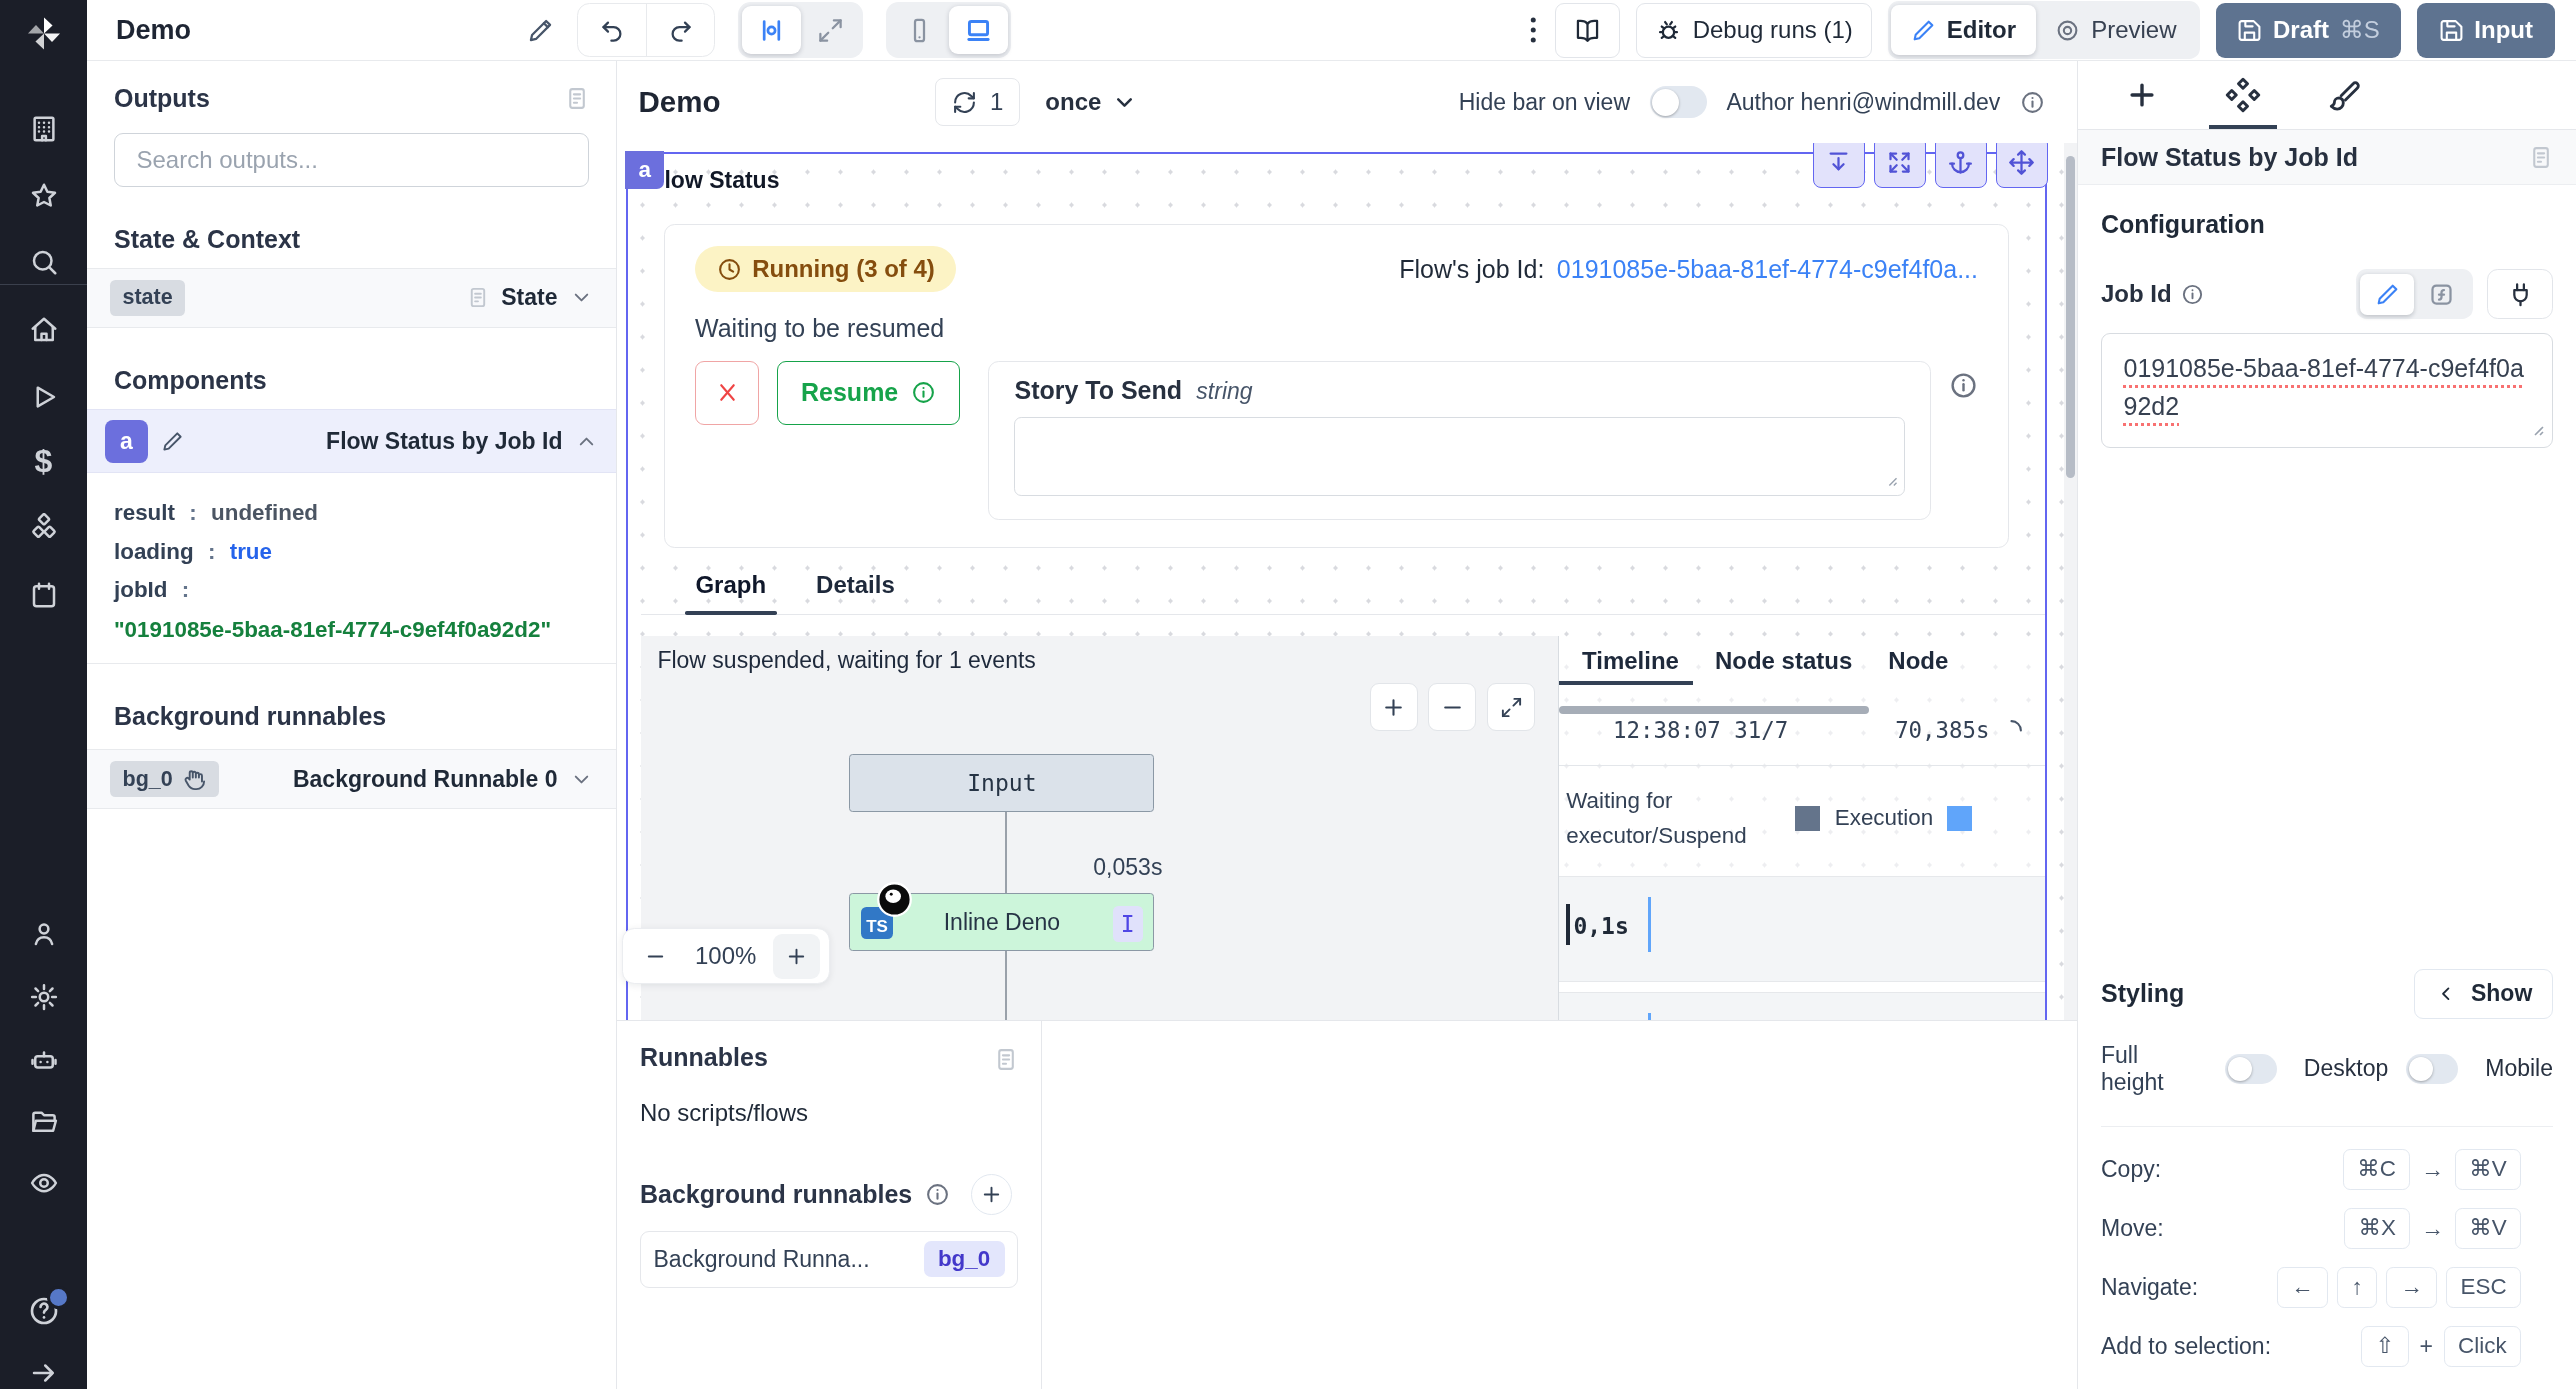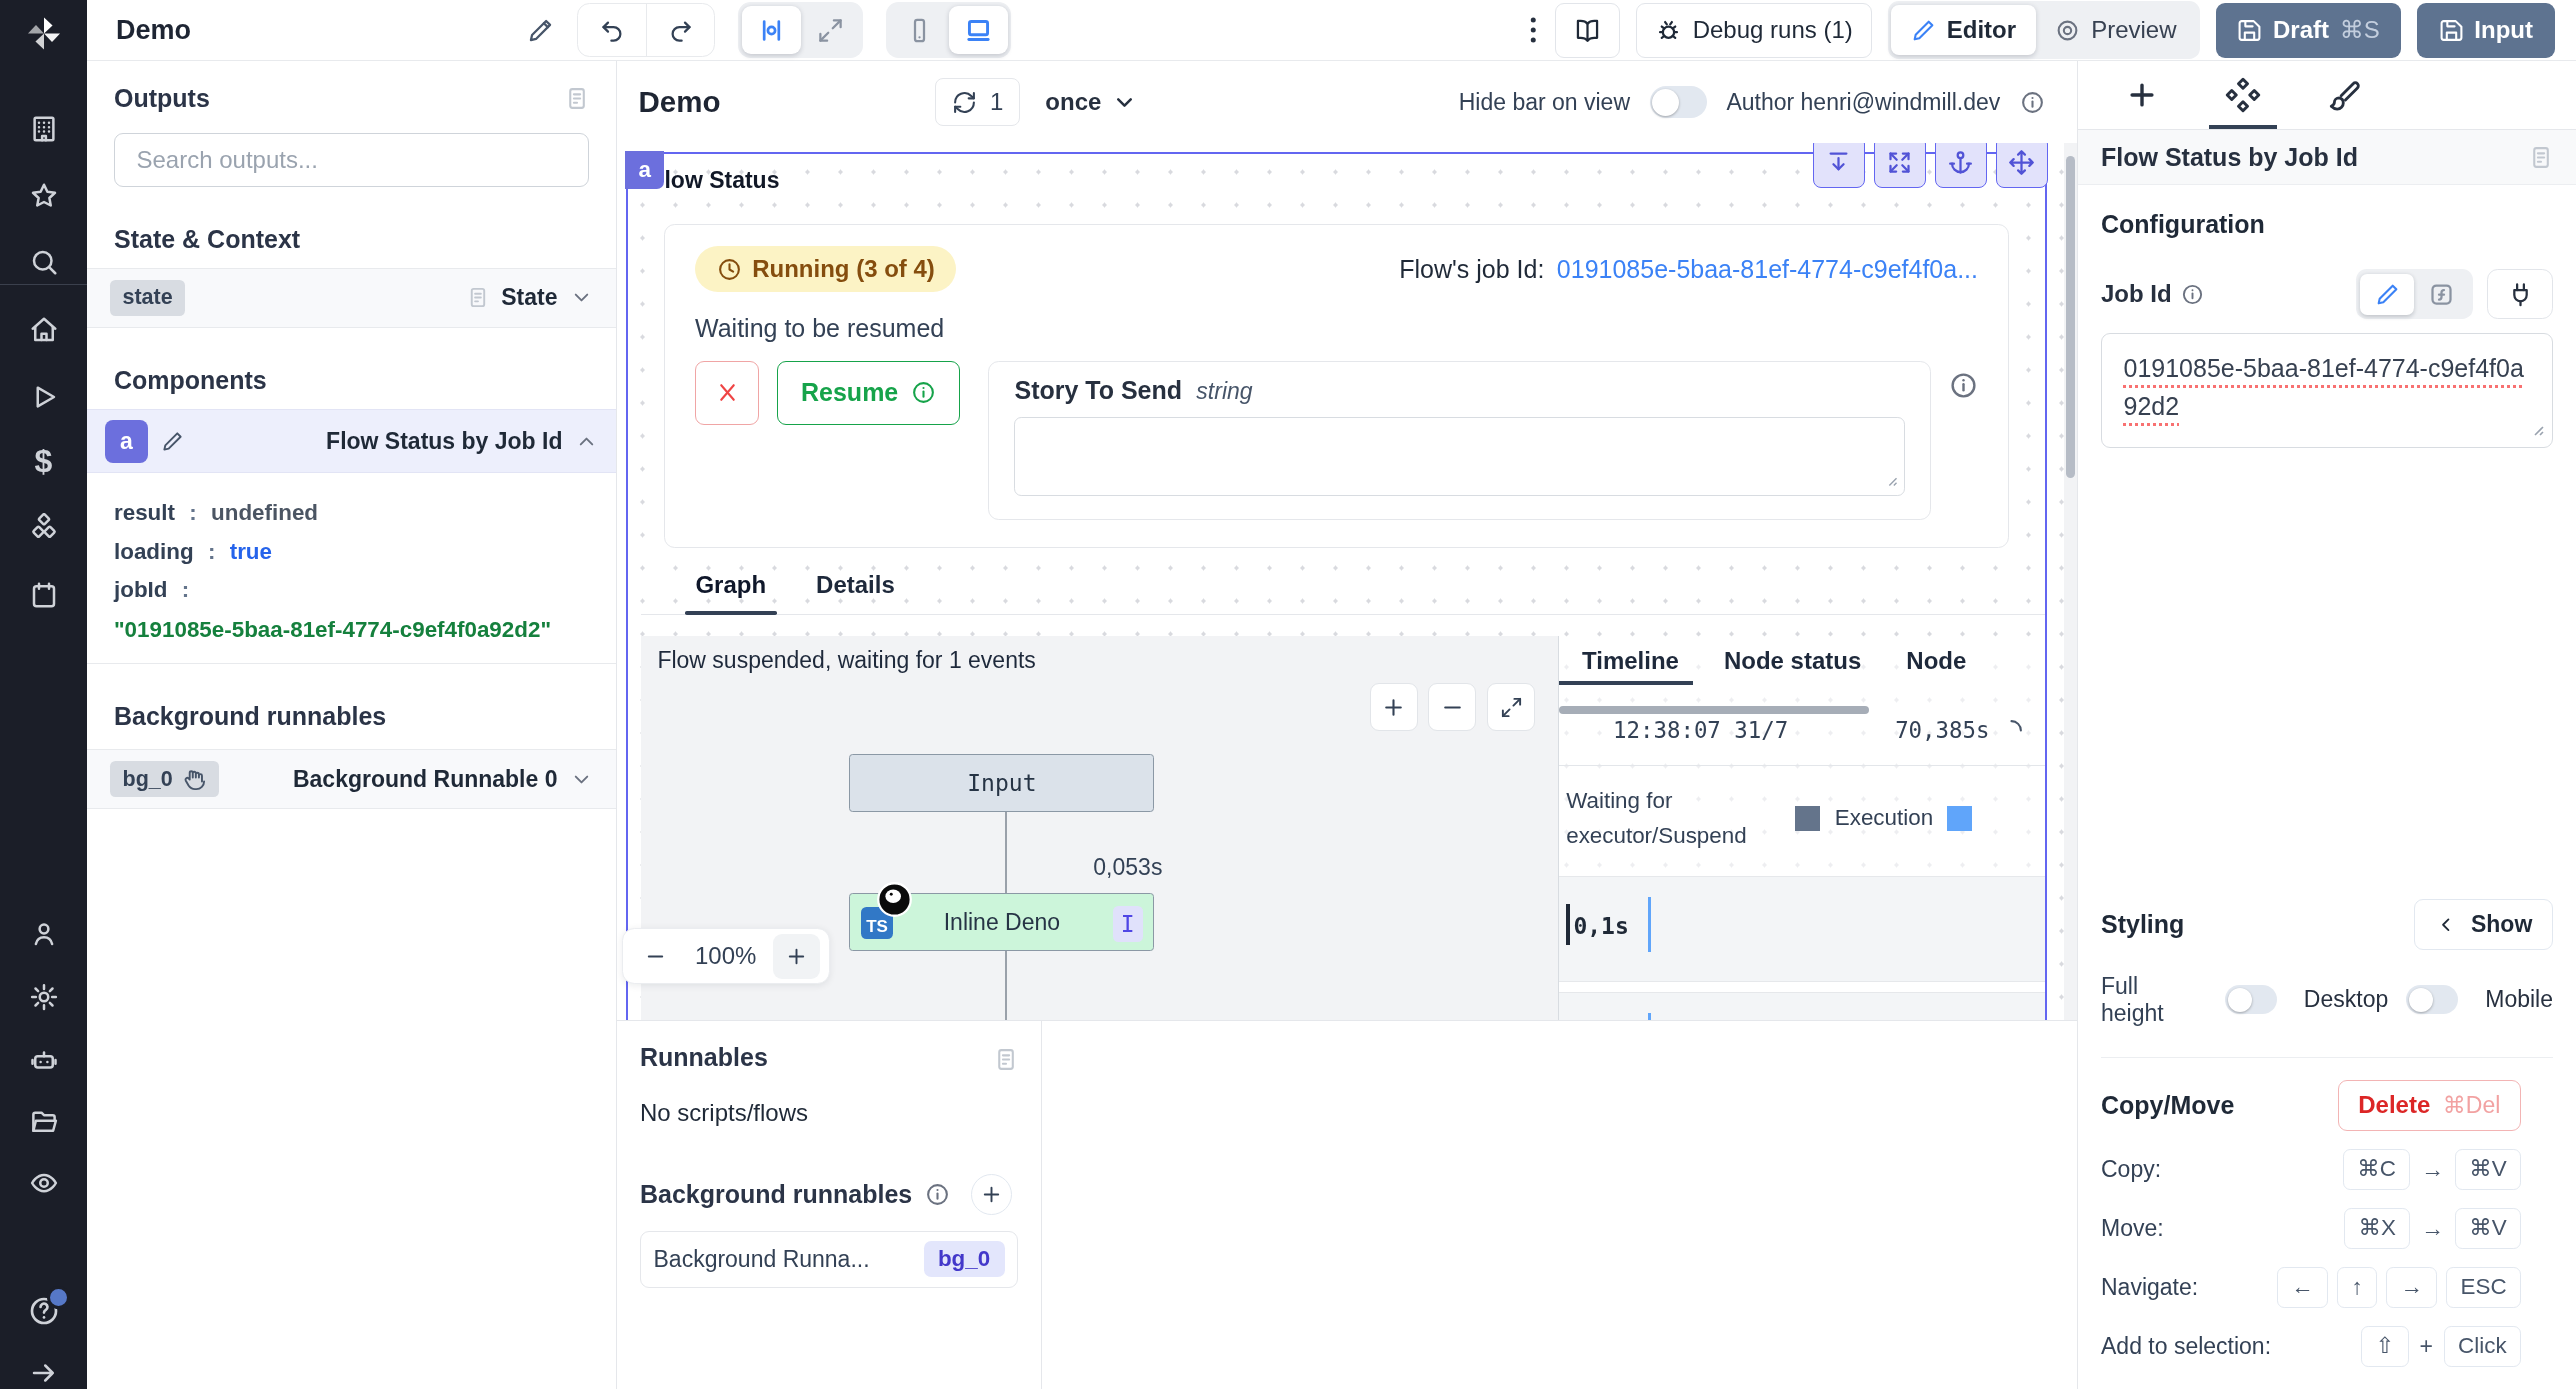--- a/index.html
+++ b/index.html
@@ -125,21 +125,21 @@
   .gdur { position:absolute; top:218px; left:208px; width:313px; text-align:right; font-size:23px; color:#334155; }
   .ts-badge { position:absolute; left:10.7px; top:12.5px; width:32px; height:32px; background:#3178c6; border-radius:5.4px; color:#fff; font-size:17px; font-weight:700; display:flex; align-items:end; justify-content:center; padding-bottom:1.8px; }
   .deno-ic { position:absolute; left:25px; top:-14.3px; }
   .i-badge { position:absolute; right:10.7px; top:11.6px; width:30px; height:36px; background:#e0e1fb; border-radius:5.4px; color:#4f46e5; font-size:23px; display:flex; align-items:center; justify-content:center; }
   .zoom-pill { position:absolute; left:-19.7px; top:292px; width:208px; height:56px; background:#fff; border:0.9px solid #ebedf0; border-radius:12.5px; box-shadow:0 1.8px 7.2px rgba(15,23,42,.08); display:flex; align-items:center; justify-content:space-between; padding:0 9px; }
   .zp-btn { width:47px; height:45px; border:none; background:transparent; border-radius:9px; color:#334155; display:flex; align-items:center; justify-content:center; cursor:pointer; }
   .zp-btn.plus { background:#f1f3f5; }
   .zoom-val { font-size:24px; color:#334155; }
 
   .timeline { width:487px; flex:none; border-left:1.3px solid #d8dce1; position:relative; background:rgba(255,255,255,.55); overflow:hidden; }
-  .tl-tabs { display:flex; gap:45px; padding:10.7px 0 0 23px; white-space:nowrap; }
+  .tl-tabs { display:flex; gap:36px; padding:10.7px 0 0 23px; white-space:nowrap; }
   .tl-tab { font-size:24px; font-weight:600; color:#1e293b; padding-bottom:10.7px; position:relative; cursor:pointer; }
   .tl-tab.on::after { content:""; position:absolute; left:-23px; right:-14.3px; bottom:0; height:4.5px; background:#334155; }
   .tl-hthumb { position:absolute; top:70px; left:0; width:310px; height:8px; border-radius:4.5px; background:#a6adb7; }
   .tl-times { display:flex; align-items:center; margin:32px 21.5px 0 54px; justify-content:space-between; }
   .tl-time { font-size:22.4px; color:#334155; }
   .tl-elapsed { display:flex; align-items:center; gap:9px; }
   .spin { color:#475569; }
   .tl-div { margin-top:21.5px; height:0.9px; background:#e3e6ea; }
   .tl-legend { display:flex; align-items:center; padding:18px 18px 0 7.2px; gap:14.3px; }
   .tl-leg-lbl { font-size:22.4px; color:#334155; line-height:1.55; }
@@ -844,27 +844,20 @@
             </button>
           </div>
           <div class="tgl-row">
             <span class="tgl-lbl">Full height</span>
             <span class="toggle sm"></span>
             <span class="tgl-lbl med" style="margin-left:9px">Desktop</span>
             <span class="toggle sm"></span>
             <span class="tgl-lbl med" style="margin-left:9px">Mobile</span>
           </div>
           <div class="rp-div"></div>
-          <div class="cm-head">
-            <span class="rp-h">Copy/Move</span>
-            <button class="del-btn" style="margin-right:32px">
-              <span class="del-txt">Delete</span>
-              <span class="del-kbd">⌘Del</span>
-            </button>
-          </div>
           <div class="cm-row">
             <span class="cm-lbl">Copy:</span>
             <span class="cm-keys">
               <span class="kbd">⌘C</span>
               <span class="cm-arr">→</span>
               <span class="kbd">⌘V</span>
             </span>
           </div>
           <div class="cm-row">
             <span class="cm-lbl">Move:</span>

